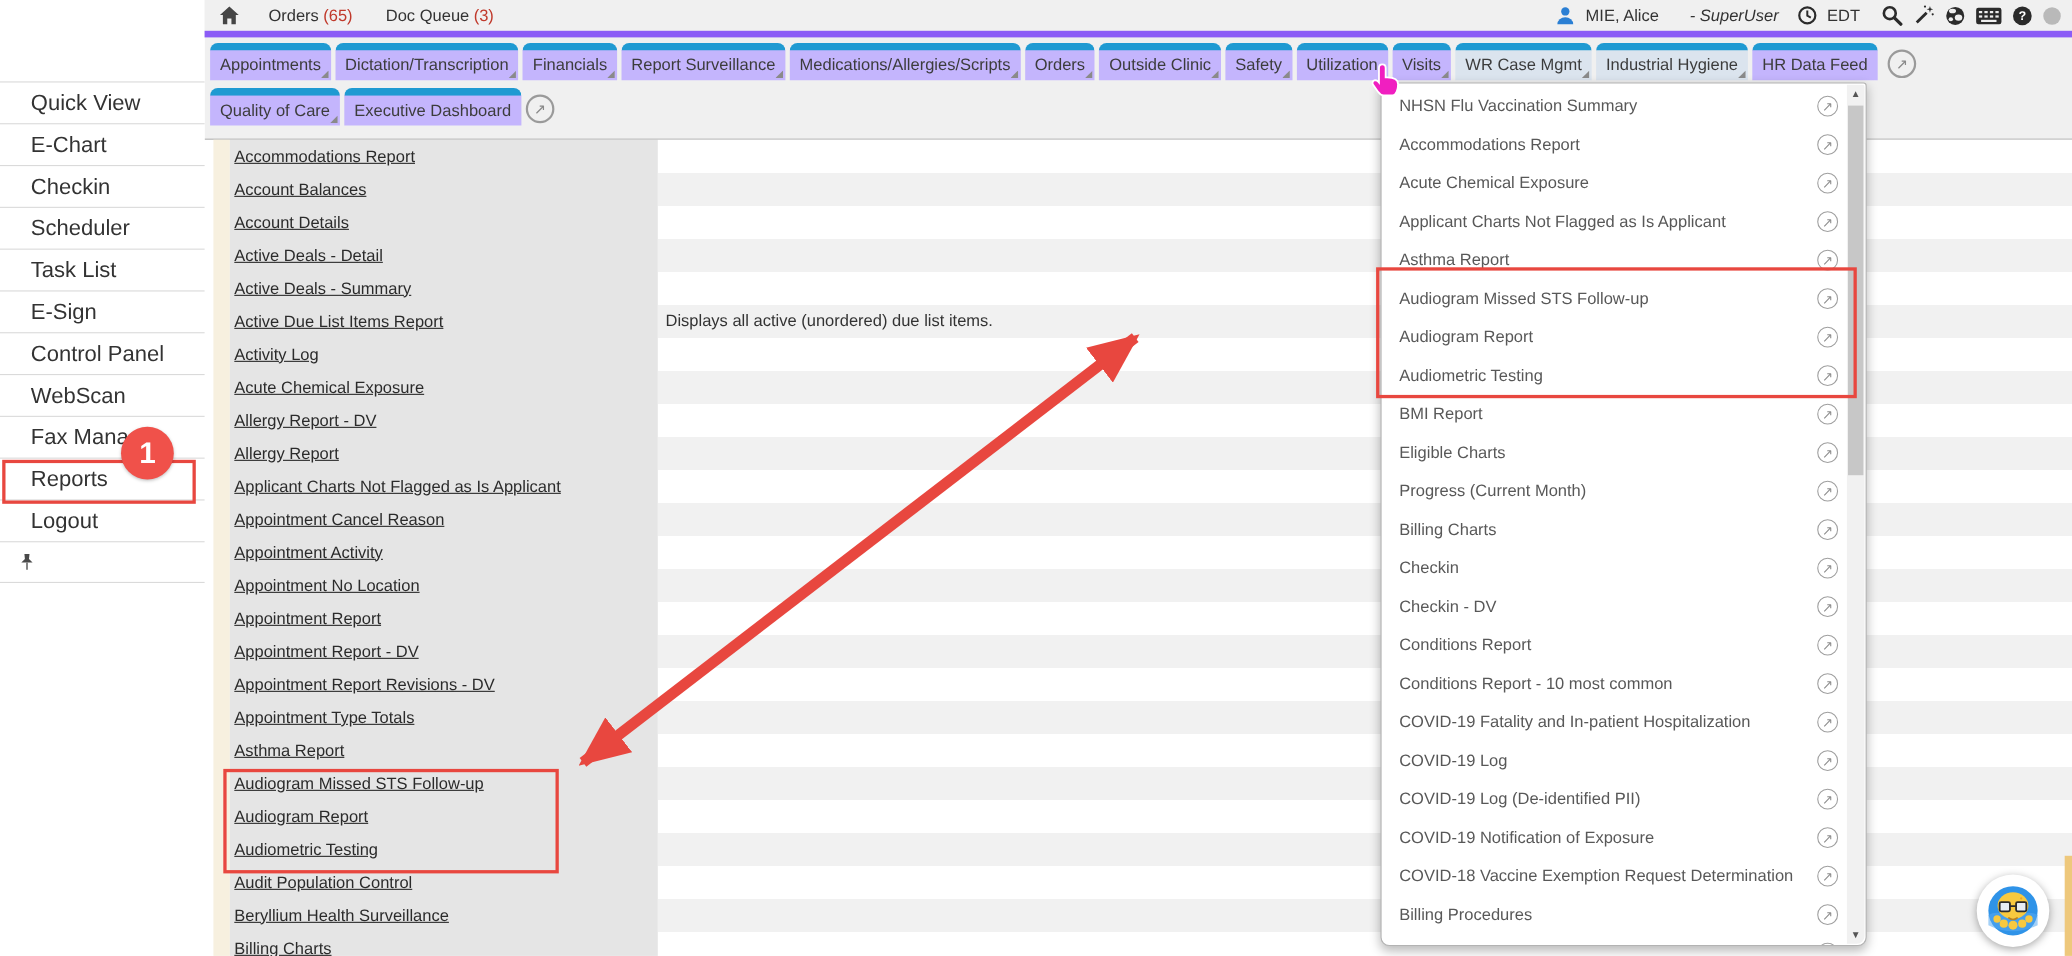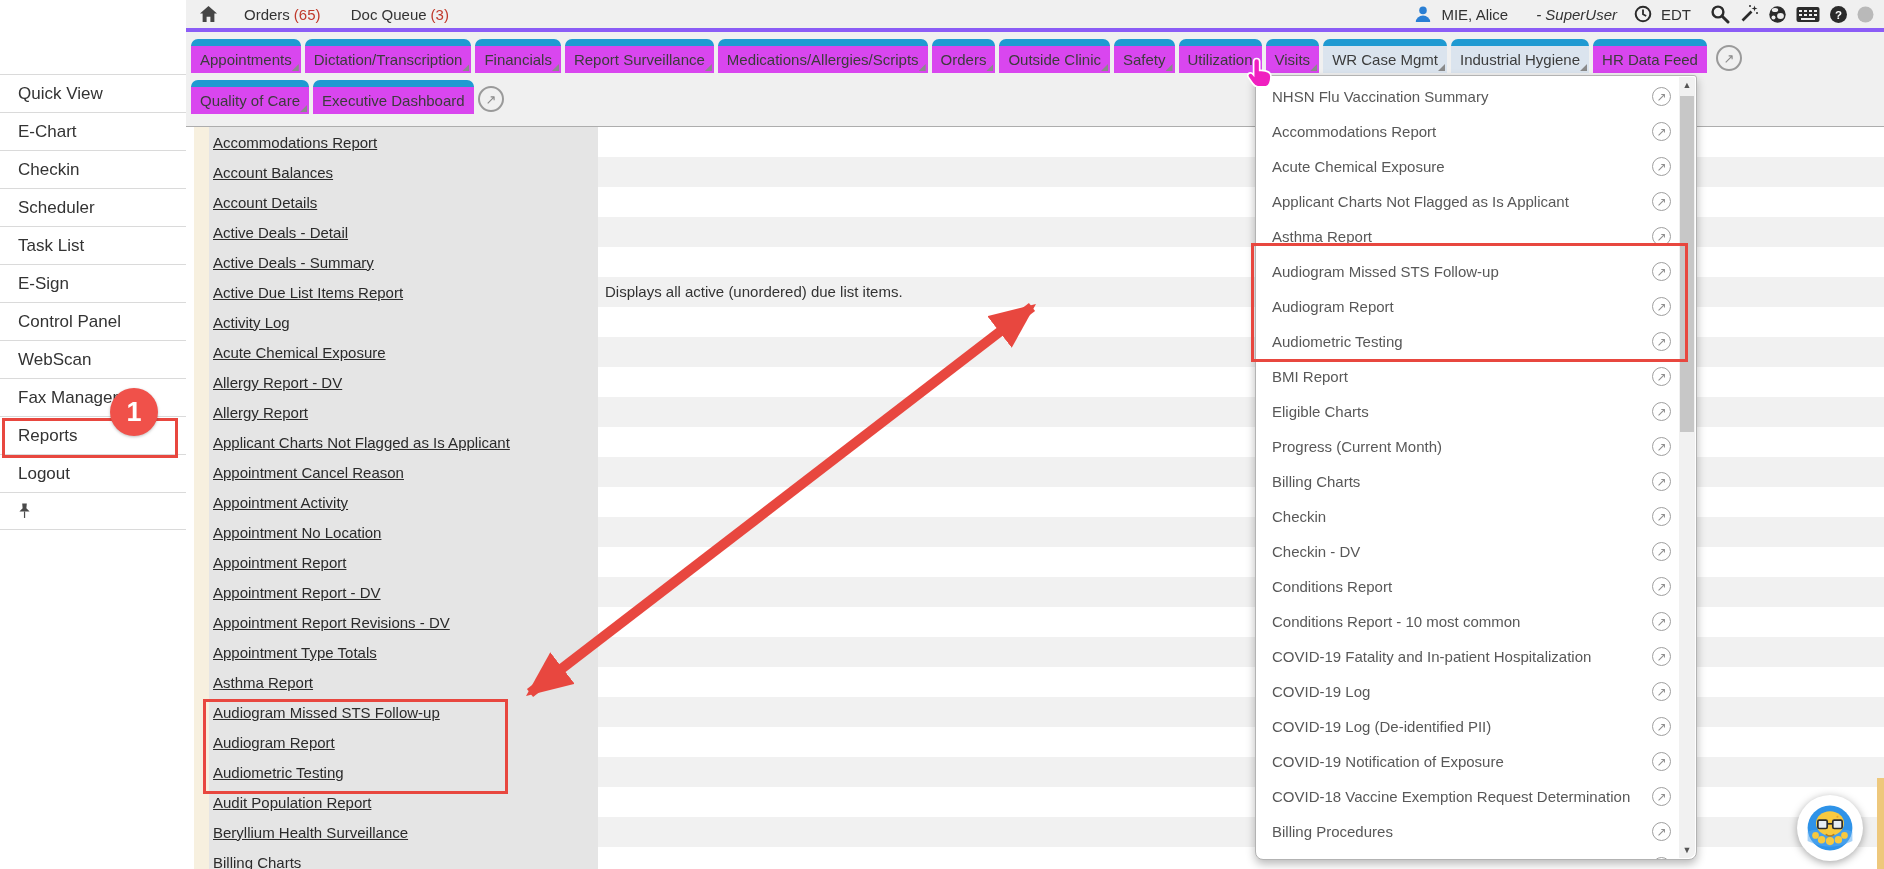--- a/index.html
+++ b/index.html
@@ -4,47 +4,47 @@
 <style>
   html,body{margin:0;padding:0;}
   body{
     width:1884px;height:869px;position:relative;overflow:hidden;
     font-family:"Liberation Sans",sans-serif;background:#fff;color:#333;
   }
   
   #base-right{position:absolute;left:186px;top:0;right:0;height:127px;background:#f0f0f0;}
   
   #topbar{position:absolute;left:186px;top:0;right:0;height:28px;background:#f0f0f0;
-    border-bottom:4px solid #8b5cf6;display:flex;align-items:center;font-size:15px;color:#333;z-index:3;text-align:center;}
+    border-bottom:6px solid #8b5cf6;display:flex;align-items:center;font-size:15px;color:#333;z-index:3;text-align:center;}
   #topbar .home{margin-left:13px;display:flex;align-items:center;}
   .tb-link{margin-left:26px;cursor:pointer;white-space:nowrap;}
   .tb-link .cnt{color:#c0392b;margin-left:4px;}
   #topbar .spacer{flex:1;}
   #tb-right{display:flex;align-items:center;gap:9px;margin-right:10px;}
   #tb-right .uname{color:#333;}
   #tb-right .urole{font-style:italic;margin-left:19px;}
   .ticon{display:flex;align-items:center;justify-content:center;}
   
   .tabrow{position:absolute;left:191px;display:flex;gap:4px;z-index:4;align-items:flex-end;}
   #tabs1{top:39px;}
   #tabs2{top:80px;}
   .tab{position:relative;height:27px;border-top:7px solid #1f9ad2;border-radius:7px 7px 0 0;
-    background:#d946ef;padding:0 9px;display:flex;align-items:center;font-size:15px;color:#3c3c3c;
+    background:#c4b5fd;padding:0 9px;display:flex;align-items:center;font-size:15px;color:#3c3c3c;
     white-space:nowrap;cursor:pointer;}
   .tab.dimmed{background:#dbe4ee;}
   .tab:not(.no-fold)::after{content:"";position:absolute;right:2px;bottom:2px;width:7px;height:7px;
     background:#8a8a8a;clip-path:polygon(100% 0,100% 100%,0 100%);}
   .ext-circle{width:22px;height:22px;border:2px solid #9a9a9a;border-radius:50%;color:#8a8a8a;
     display:flex;align-items:center;justify-content:center;font-size:13px;margin:0 0 4px 5px;
     align-self:center;background:transparent;cursor:pointer;}
   
   #sidebar{position:absolute;left:0;top:0;width:186px;bottom:0;background:#fff;z-index:2;}
   #side-list{position:absolute;left:0;top:74px;width:186px;border-top:1px solid #dadada;}
-  .side-item{height:38px;line-height:38px;border-bottom:1px solid #dadada;padding-left:18px;
-    font-size:17px;color:#333;cursor:pointer;box-sizing:border-box;}
+  .side-item{height:38px;line-height:38px;border-bottom:1px solid #dadada;padding-left:28px;
+    font-size:20px;color:#333;cursor:pointer;box-sizing:border-box;}
   .side-pin{height:38px;border-bottom:1px solid #dadada;display:flex;align-items:center;padding-left:18px;cursor:pointer;}
   
   #content{position:absolute;left:186px;top:126px;right:0;bottom:0;border-top:1px solid #adadad;background:#fff;z-index:1;}
   #beige-strip{position:absolute;left:8px;top:0;width:15px;bottom:0;background:#f7f0df;}
   #gray-col{position:absolute;left:23px;top:0;width:389px;bottom:0;background:#e5e5e5;}
   #stripes{position:absolute;left:412px;top:0;right:0;bottom:0;
     background:repeating-linear-gradient(to bottom,#ffffff 0 30px,#f1f1f1 30px 60px);}
   #report-links{position:absolute;left:23px;top:0;width:389px;}
   .report-row{height:30px;display:flex;align-items:center;padding-left:4px;box-sizing:border-box;}
   .report-row span{font-size:15px;color:#2b2b2b;text-decoration:underline;cursor:pointer;white-space:nowrap;}
@@ -357,21 +357,21 @@
 
       <div class="report-row">
         <span>Audiogram Report</span>
       </div>
 
       <div class="report-row">
         <span>Audiometric Testing</span>
       </div>
 
       <div class="report-row">
-        <span>Audit Population Report</span>
+        <span>Audit Population Control</span>
       </div>
 
       <div class="report-row">
         <span>Beryllium Health Surveillance</span>
       </div>
 
       <div class="report-row">
         <span>Billing Charts</span>
       </div>
     </div>

